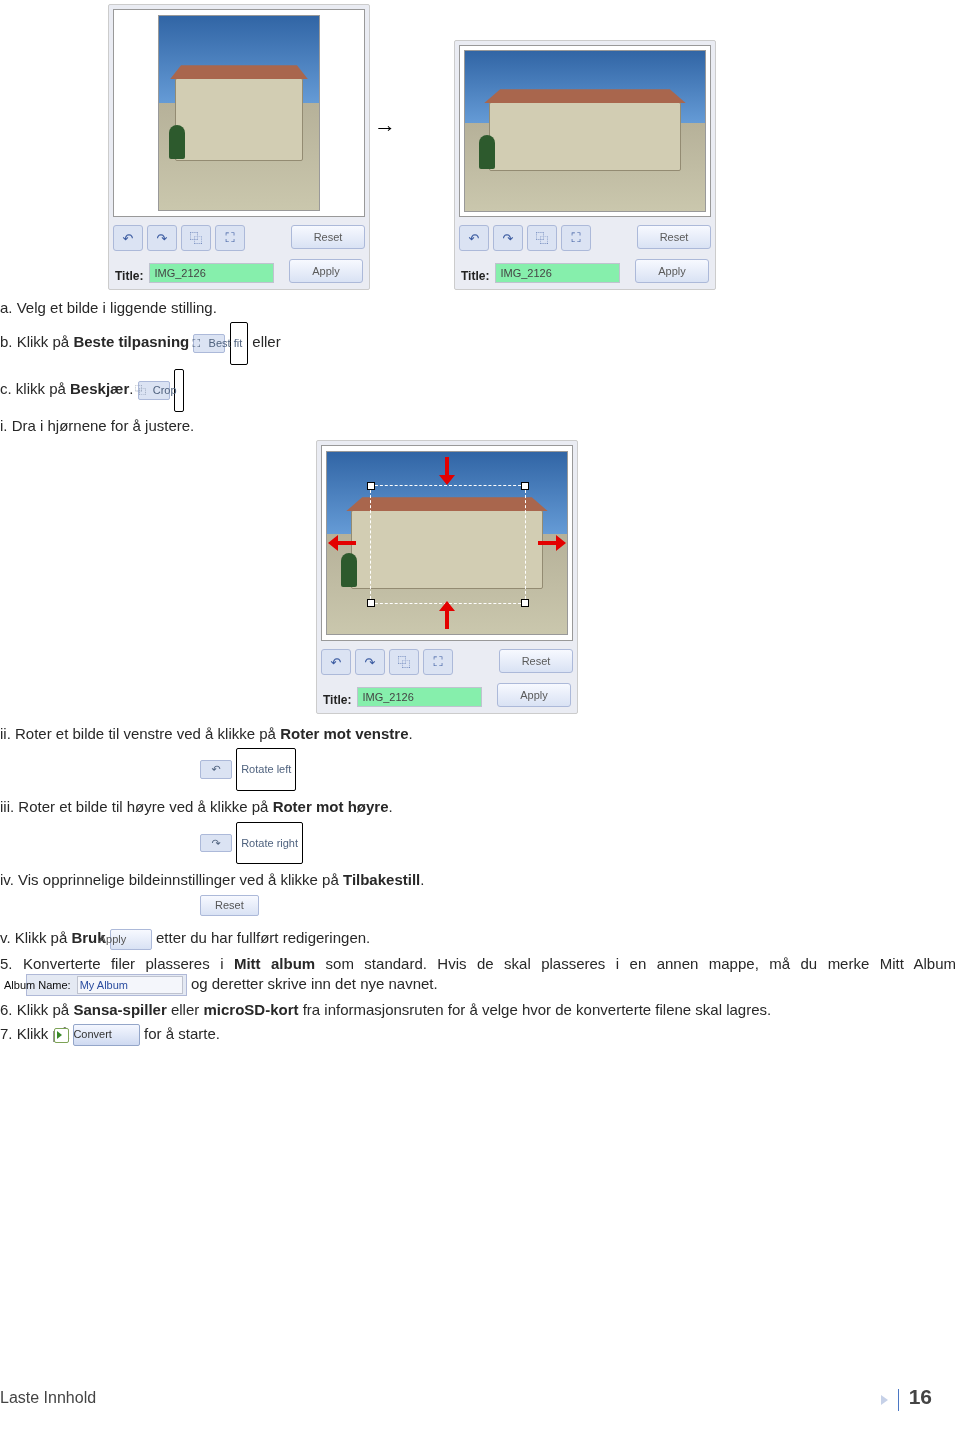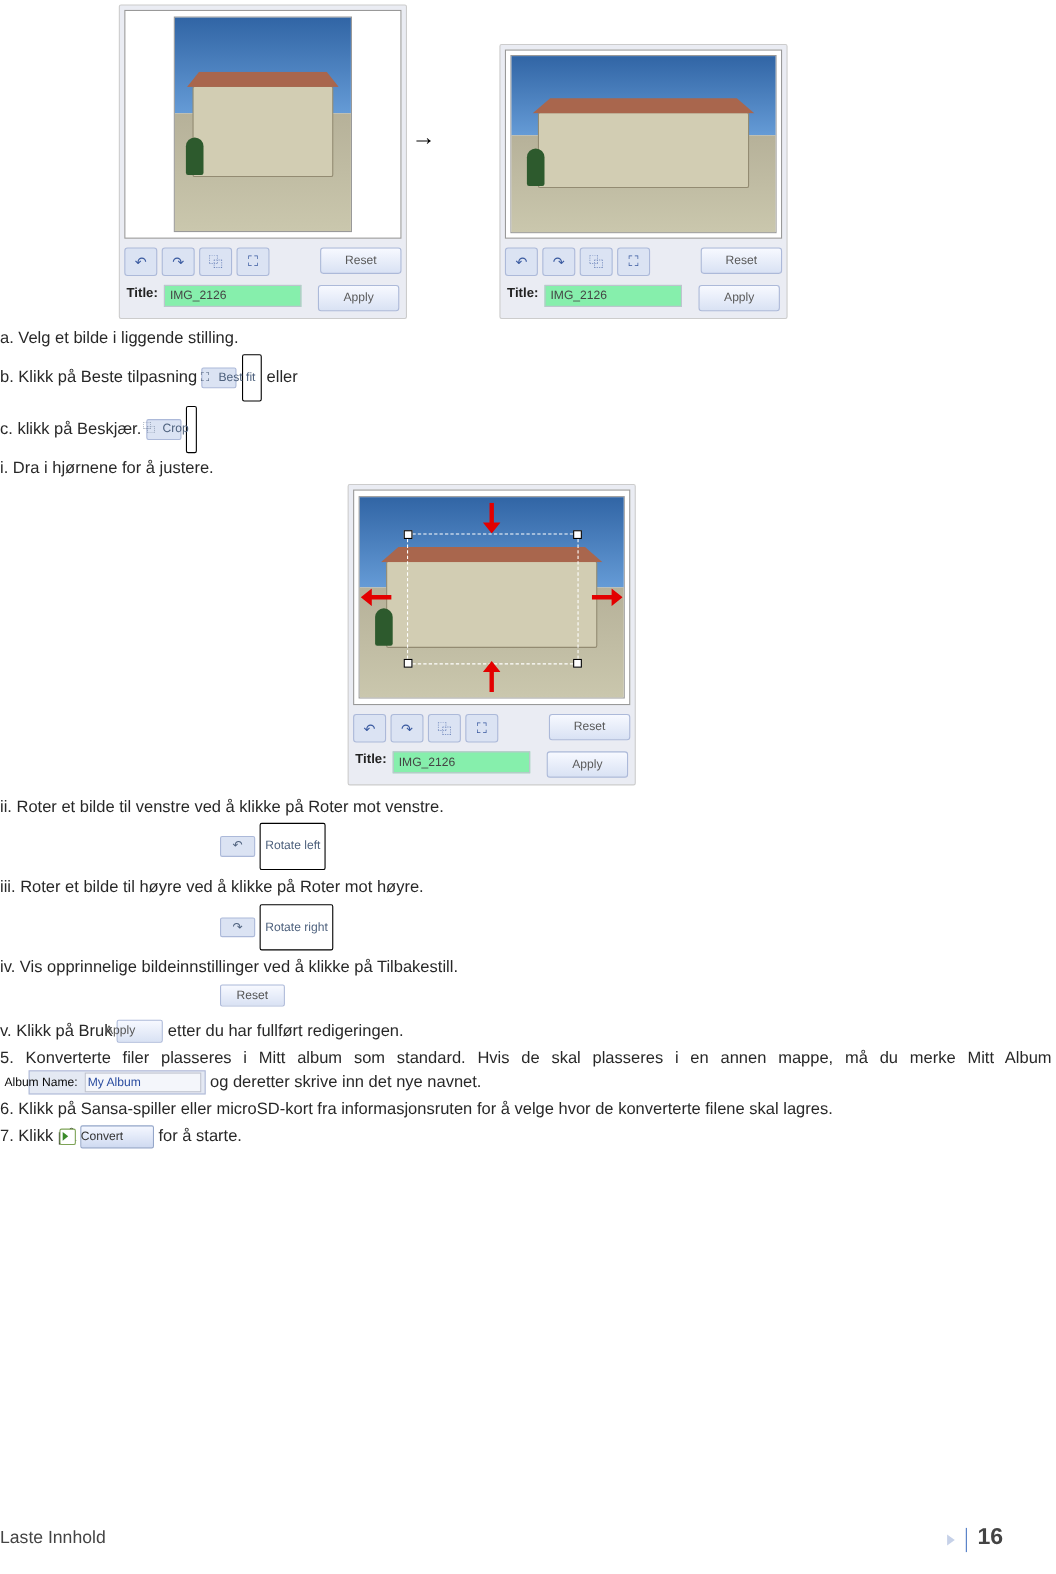--- a/index.html
+++ b/index.html
@@ -10,53 +10,53 @@
 .photo-frame.landscape{height:170px}
 .photo-frame.crop{height:194px;position:relative}
 .sky{position:absolute;top:0;left:0;right:0;height:45%;background:linear-gradient(#3165a5,#659bd6)}
 .ground{position:absolute;top:45%;left:0;right:0;bottom:0;background:linear-gradient(#b6b199,#cac7ad)}
 .house{position:absolute;top:32%;left:10%;right:10%;height:42%;background:#d2cdb3;border:1px solid #938b72;border-radius:2px}
 .roof{position:absolute;top:-14px;left:-6px;right:-6px;height:14px;background:#a9664d;clip-path:polygon(0 100%,100% 100%,92% 0,8% 0)}
 .tree{position:absolute;left:6%;bottom:26%;width:16px;height:34px;background:#2d5a2d;border-radius:8px 8px 2px 2px}
 .toolbar{display:flex;gap:4px;padding:4px}
 .tbtn{background:#dbe3f3;border:1px solid #acb9d9;border-radius:3px;width:28px;height:24px;display:flex;align-items:center;justify-content:center;font-size:13px;color:#3a5aa0}
 .widebtn{background:linear-gradient(#f7f9ff,#d9e2f4);border:1px solid #acb9d9;border-radius:3px;width:72px;height:22px;display:flex;align-items:center;justify-content:center;font-size:11px;color:#5a5a5a}
-.titlerow{display:flex;align-items:flex-start;gap:6px;padding:4px 6px 6px}
+.titlerow{display:flex;align-items:flex-end;gap:6px;padding:4px 6px 6px}
 .titlerow label{font-size:12px;font-weight:bold;color:#222}
 .titlerow input{width:115px;height:18px;font-size:11px;background:#86efac;border:1px solid #bfc3cf;padding:0 4px;color:#444}
 .arrow-right{font-size:22px;font-family:Arial;color:#000;font-weight:bold;align-self:center;margin:0 4px 44px}
 .body-text{font-size:15px;line-height:1.35;color:#282828}
 .body-text p{margin:4px 0}
 .mini{display:inline-block;vertical-align:middle;background:#dbe3f3;border:1px solid #acb9d9;border-radius:2px;font-size:11px;padding:1px 5px;color:#4f627e}
 .mini.icon{width:20px;text-align:center}
 .mini.lbl{background:#fff;border:1px solid #000;font-family:Arial;padding:13px 4px}
 .mini.reset{background:linear-gradient(#f7f9ff,#d9e2f4);font-size:11px;padding:2px 14px;color:#555}
 .mini.apply{background:linear-gradient(#f7f9ff,#d9e2f4);font-size:11px;padding:2px 20px;color:#555}
 .indent-a{margin-left:140px;text-indent:-26px;padding-left:26px}
 .indent-i{margin-left:200px;text-indent:-26px;padding-left:26px}
 .indent-ii{margin-left:194px;text-indent:-32px;padding-left:32px;text-align:justify}
 .indent-5{margin-left:100px;text-indent:-26px;padding-left:26px;text-align:justify}
 .iconrow{margin-left:200px;margin-top:2px;margin-bottom:6px}
-b{font-weight:normal}
+b{font-weight:bold}
 .album-box{display:inline-block;vertical-align:middle;background:#e4e9f3;border:1px solid #b0b9d7;font-size:11px;padding:1px 3px}
 .album-box .al{font-weight:normal;color:#0a0a0a}
 .album-box input{width:100px;height:14px;font-size:11px;background:#f4f6fb;border:1px solid #bfc3cf;color:#2a4c9f;margin-left:3px}
 .convert-btn{display:inline-block;vertical-align:middle;background:linear-gradient(#f4f7ff,#cfdaf1);border:1px solid #94a6c9;border-radius:2px;font-size:11px;color:#333;padding:2px 20px 2px 6px}
 .convert-btn .ci{display:inline-block;width:13px;height:13px;background:#fff;border:1px solid #7da356;border-radius:2px;vertical-align:middle;margin-right:4px;position:relative}
 .convert-btn .ci::after{content:"";position:absolute;left:2px;top:2px;border-left:5px solid #3a8a29;border-top:4px solid transparent;border-bottom:4px solid transparent}
 .crop-overlay{position:absolute;top:18%;left:18%;width:64%;height:64%;border:1px dashed #fff;z-index:5}
 .crop-handle{position:absolute;width:6px;height:6px;background:#fff;border:1px solid #000}
 .ch-tl{top:-4px;left:-4px}.ch-tr{top:-4px;right:-4px}.ch-bl{bottom:-4px;left:-4px}.ch-br{bottom:-4px;right:-4px}
 .red-arrow{position:absolute;z-index:6}
 .ra-down{left:50%;top:3%;transform:translateX(-50%)}
 .ra-up{left:50%;bottom:3%;transform:translateX(-50%) rotate(180deg)}
 .ra-left{top:50%;right:3%;transform:translateY(-50%) rotate(-90deg)}
 .ra-right{top:50%;left:3%;transform:translateY(-50%) rotate(90deg)}
 .red-arrow svg{display:block}
-.footer{position:absolute;left:0;right:48px;bottom:20px;display:flex;justify-content:space-between;align-items:center}
+.footer{position:absolute;left:0;right:28px;bottom:20px;display:flex;justify-content:space-between;align-items:center}
 .footer .ft{font-size:16px;color:#444}
 .footer .pg{font-size:21px;color:#444;font-weight:bold}
 .footer .sep{display:inline-block;width:1px;height:22px;background:#4b77c4;margin:0 10px;vertical-align:middle}
 .footer .tri{display:inline-block;border-top:5px solid transparent;border-bottom:5px solid transparent;border-left:7px solid #c6d1e8;vertical-align:middle}
 </style>
 </head>
 <body>
 
 <div class="page">
 

